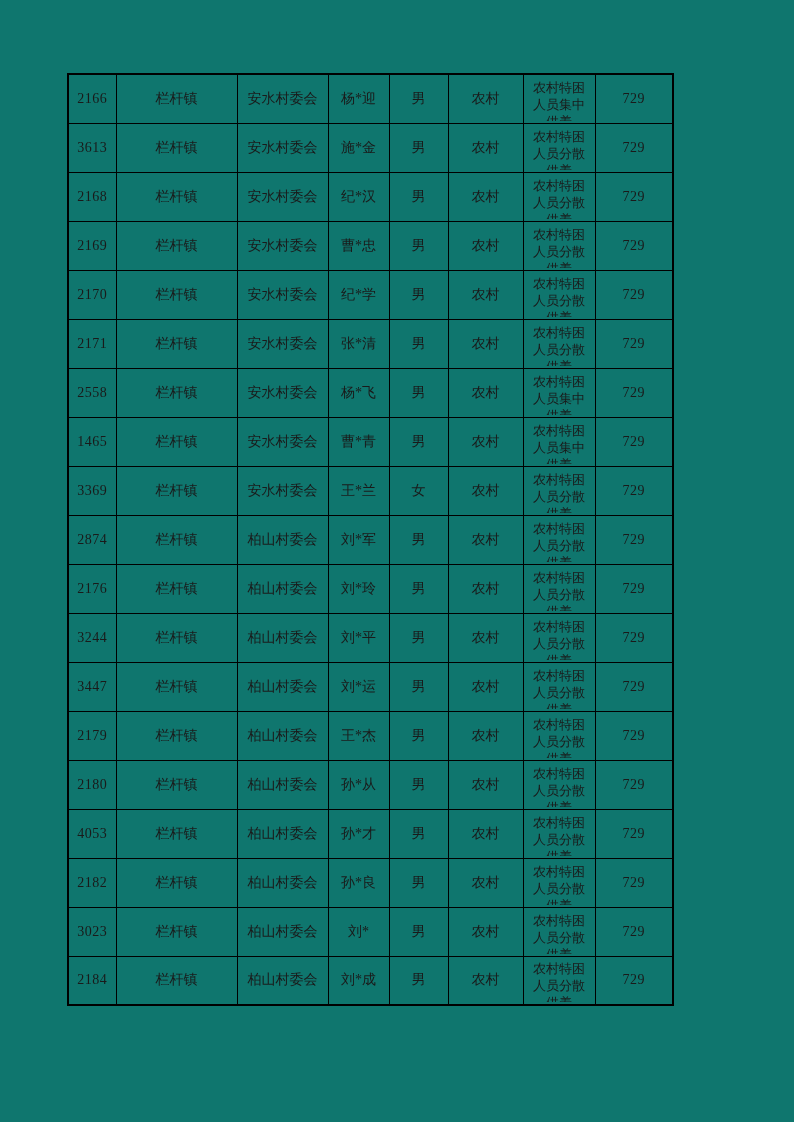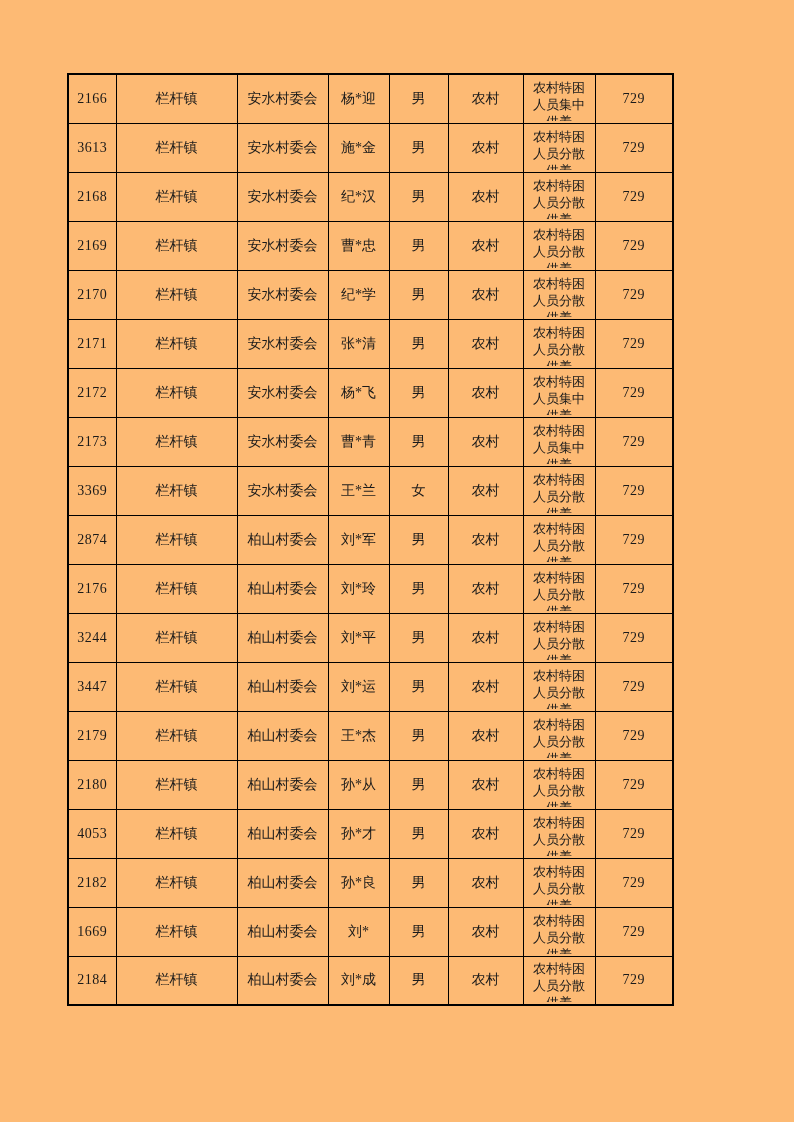--- a/index.html
+++ b/index.html
@@ -4,21 +4,21 @@
 <style>
   html, body {
     margin: 0;
     padding: 0;
     background: #ffffff;
   }
   .page {
     position: relative;
     width: 794px;
     height: 1122px;
-    background: #fdba74;
+    background: #0f766e;
     overflow: hidden;
     font-family: "Liberation Serif", "DejaVu Serif", serif;
     color: #1a1a1a;
   }
   table.records {
     position: absolute;
     left: 67px;
     top: 73px;
     width: 605px;
     border-collapse: collapse;
@@ -147,33 +147,33 @@
     <td class="cell-village">安水村委会</td>
     <td class="cell-name">张*清</td>
     <td class="cell-gender">男</td>
     <td class="cell-area">农村</td>
     <td class="cell-category">
       <div class="cat-inner">农村特困人员分散供养</div>
     </td>
     <td class="cell-amount">729</td>
   </tr>
         <tr>
-    <td class="cell-seq">2172</td>
+    <td class="cell-seq">2558</td>
     <td class="cell-town">栏杆镇</td>
     <td class="cell-village">安水村委会</td>
     <td class="cell-name">杨*飞</td>
     <td class="cell-gender">男</td>
     <td class="cell-area">农村</td>
     <td class="cell-category">
       <div class="cat-inner">农村特困人员集中供养</div>
     </td>
     <td class="cell-amount">729</td>
   </tr>
         <tr>
-    <td class="cell-seq">2173</td>
+    <td class="cell-seq">1465</td>
     <td class="cell-town">栏杆镇</td>
     <td class="cell-village">安水村委会</td>
     <td class="cell-name">曹*青</td>
     <td class="cell-gender">男</td>
     <td class="cell-area">农村</td>
     <td class="cell-category">
       <div class="cat-inner">农村特困人员集中供养</div>
     </td>
     <td class="cell-amount">729</td>
   </tr>
@@ -279,21 +279,21 @@
     <td class="cell-village">柏山村委会</td>
     <td class="cell-name">孙*良</td>
     <td class="cell-gender">男</td>
     <td class="cell-area">农村</td>
     <td class="cell-category">
       <div class="cat-inner">农村特困人员分散供养</div>
     </td>
     <td class="cell-amount">729</td>
   </tr>
         <tr>
-    <td class="cell-seq">1669</td>
+    <td class="cell-seq">3023</td>
     <td class="cell-town">栏杆镇</td>
     <td class="cell-village">柏山村委会</td>
     <td class="cell-name">刘*</td>
     <td class="cell-gender">男</td>
     <td class="cell-area">农村</td>
     <td class="cell-category">
       <div class="cat-inner">农村特困人员分散供养</div>
     </td>
     <td class="cell-amount">729</td>
   </tr>

